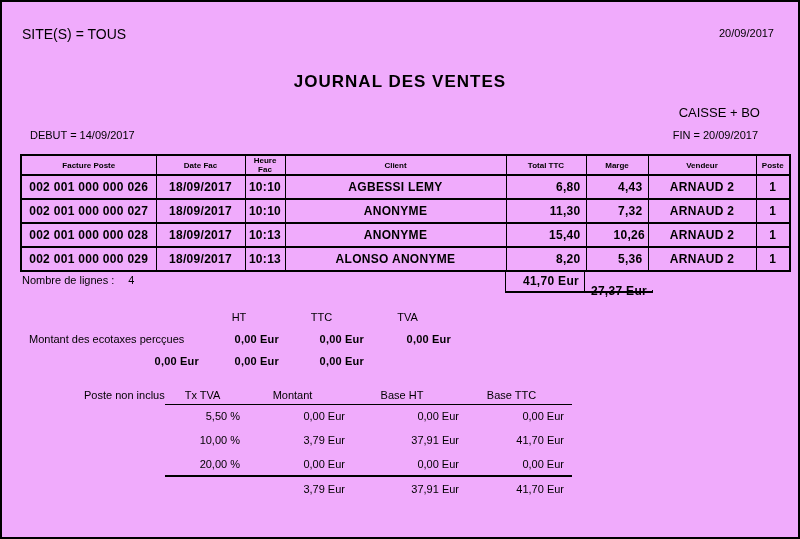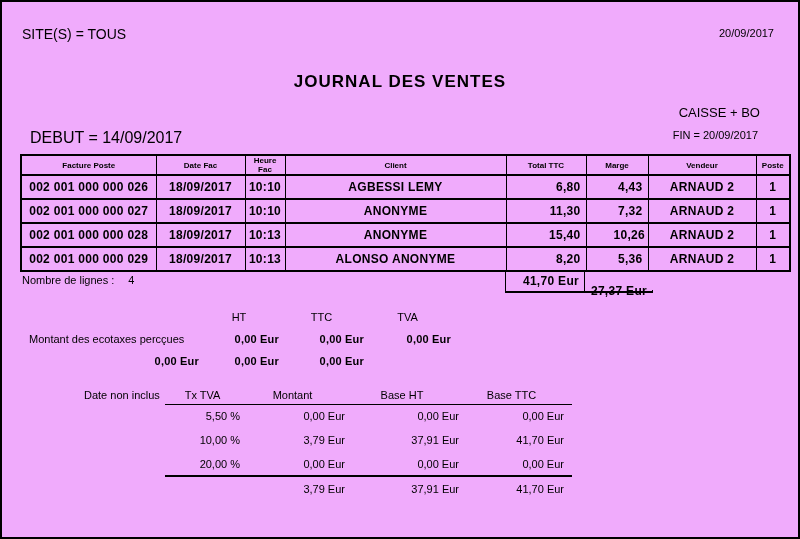--- a/index.html
+++ b/index.html
@@ -19,21 +19,21 @@
     border: 2px solid #000;
   }
   .abs { position: absolute; white-space: nowrap; }
 
   
   .site-label   { left: 20px;  top: 24px;  font-size: 14px; }
   .print-date   { right: 24px; top: 25px;  font-size: 11px; }
   .report-title { left: 0; right: 0; top: 70px; text-align: center;
                   font-size: 17px; font-weight: bold; letter-spacing: 1px; }
   .scope-label  { right: 38px; top: 103px; font-size: 13px; }
-  .debut-label  { left: 28px;  top: 127px; font-size: 16px; }
+  .debut-label  { left: 28px;  top: 127px; font-size: 11px; }
   .fin-label    { right: 40px; top: 127px; font-size: 11px; }
 
   
   table.sales {
     position: absolute; left: 18px; top: 152px;
     width: 769px; border-collapse: collapse; table-layout: fixed;
     border: 2px solid #000;
   }
   table.sales th {
     border: 1px solid #000; border-bottom: 2px solid #000;
@@ -194,21 +194,21 @@
     <div class="lbl">Montant des ecotaxes percçues</div>
     <div class="val">0,00 Eur</div>
     <div class="val">0,00 Eur</div>
     <div class="val">0,00 Eur</div>
 
     <div class="val">0,00 Eur</div>
     <div class="val">0,00 Eur</div>
     <div class="val">0,00 Eur</div>
   </div>
 
-  <div class="abs port-label">Date non inclus</div>
+  <div class="abs port-label">Poste non inclus</div>
 
   <table class="vat">
     <colgroup>
       <col style="width:75px">
         <col style="width:105px">
         <col style="width:114px">
         <col style="width:113px">
     </colgroup>
     <thead>
       <tr>

